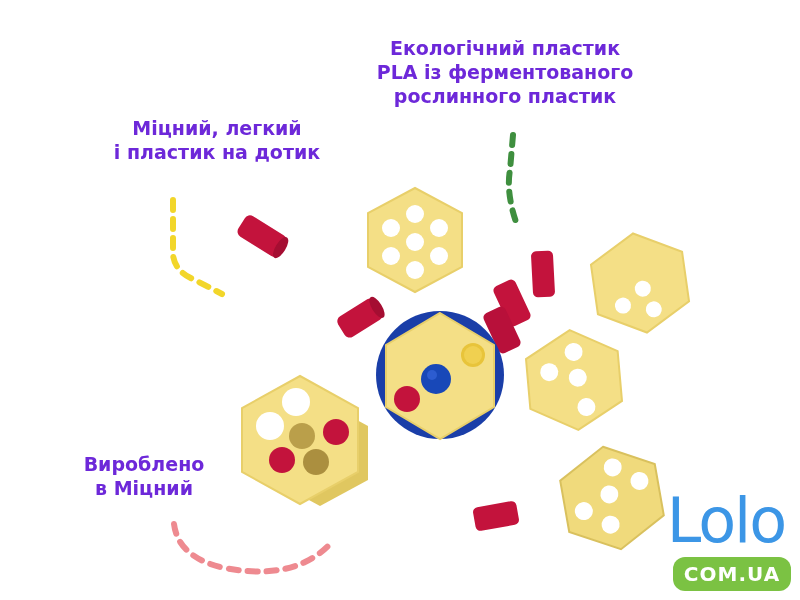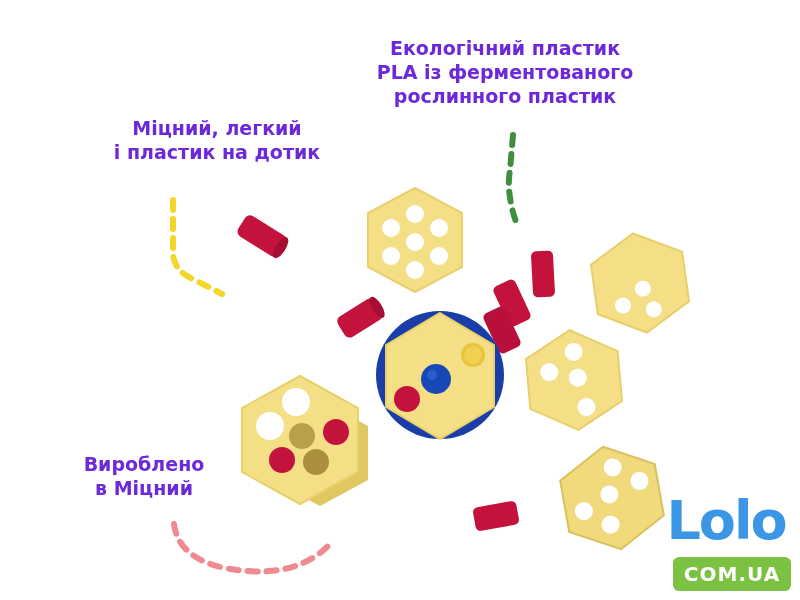--- a/index.html
+++ b/index.html
@@ -9,26 +9,26 @@
     font-size: 19px; line-height: 24px; white-space: nowrap;
   }
   .caption span { display: block; }
   #cap-eco { left: 355px; top: 36px; width: 300px; }
   #cap-strong { left: 72px; top: 116px; width: 290px; text-align: center; }
   #cap-made { left: 64px; top: 452px; width: 160px; text-align: center; }
   svg.scene { position: absolute; left: 0; top: 0; }
   .logo { position: absolute; left: 655px; top: 485px; width: 142px; height: 110px; }
   .logo-word {
     position: absolute; left: 0; top: 0; width: 142px; height: 72px;
-    font-family: "DejaVu Sans", sans-serif; font-weight: bold; color: #3c96e6;
-    font-size: 54px; line-height: 72px; letter-spacing: -2px; text-align: center;
+    font-family: "DejaVu Sans", sans-serif; font-weight: normal; color: #3c96e6;
+    font-size: 62px; line-height: 72px; letter-spacing: -2px; text-align: center;
   }
   .logo-domain {
     position: absolute; left: 18px; top: 72px; width: 118px; height: 34px;
-    background: #7bc243; border-radius: 6px; color: #ffffff;
+    background: #7bc243; border-radius: 12px; color: #ffffff;
     font-family: "DejaVu Sans", sans-serif; font-weight: bold; font-size: 20px;
     line-height: 34px; text-align: center; letter-spacing: 1px;
   }
 </style>
 </head>
 <body>
 
 <div class="caption" id="cap-eco">
   <span>Екологічний пластик</span>
   <span>PLA із ферментованого</span>

